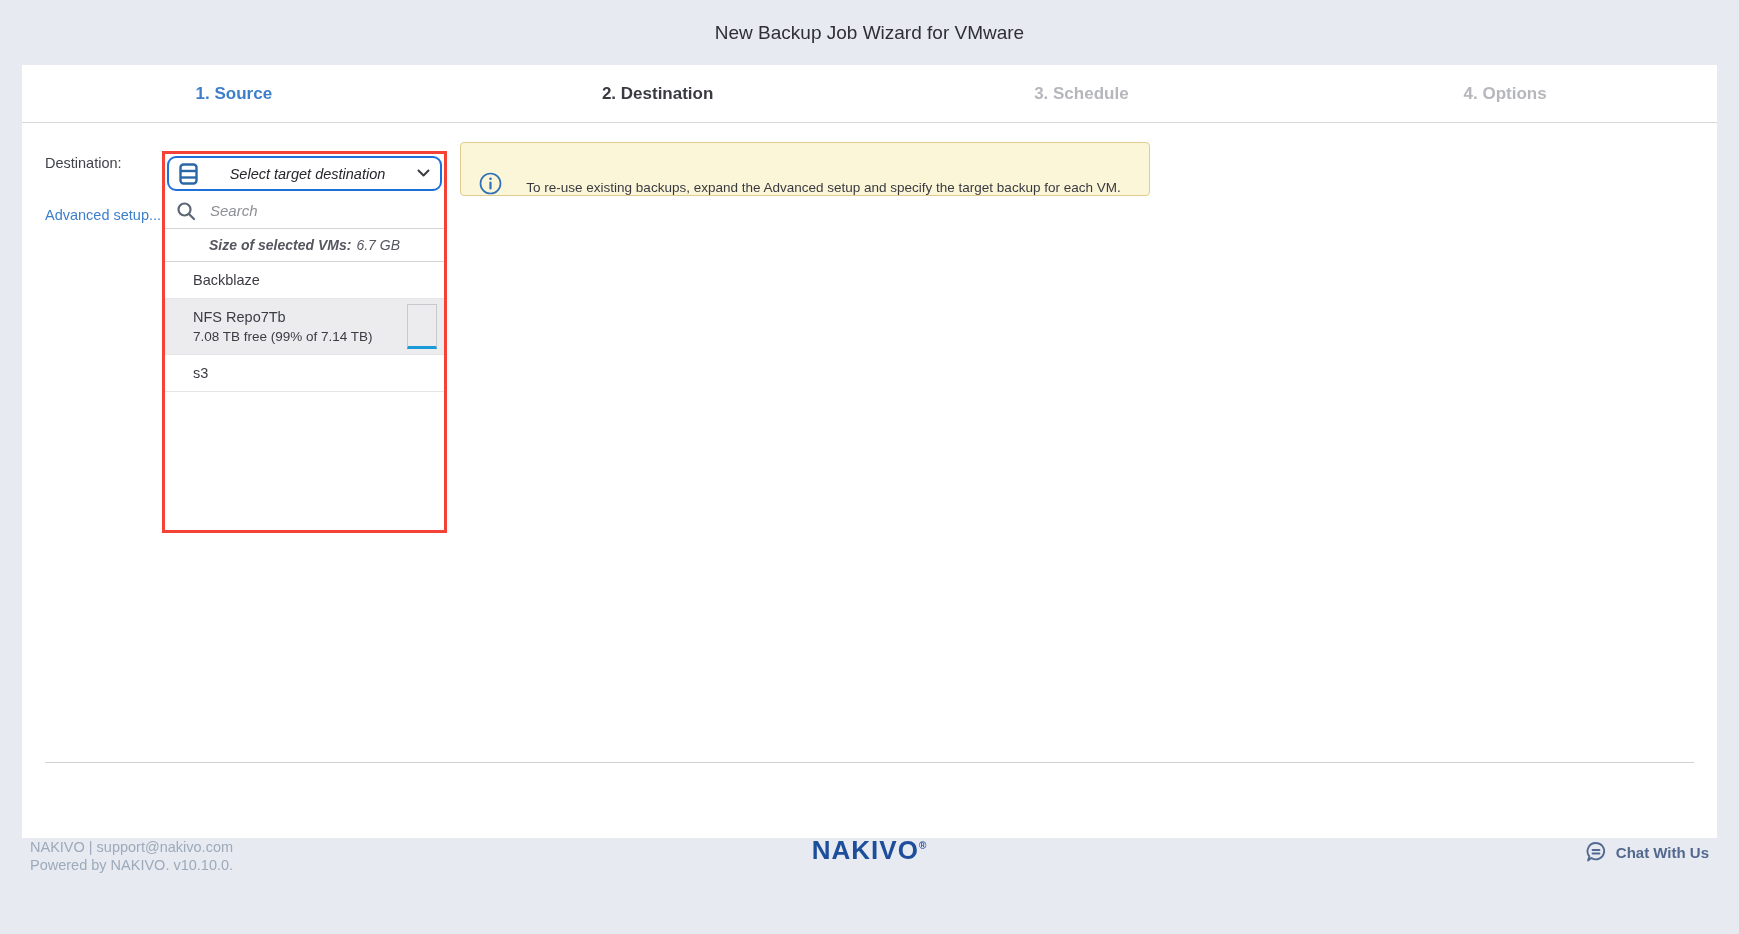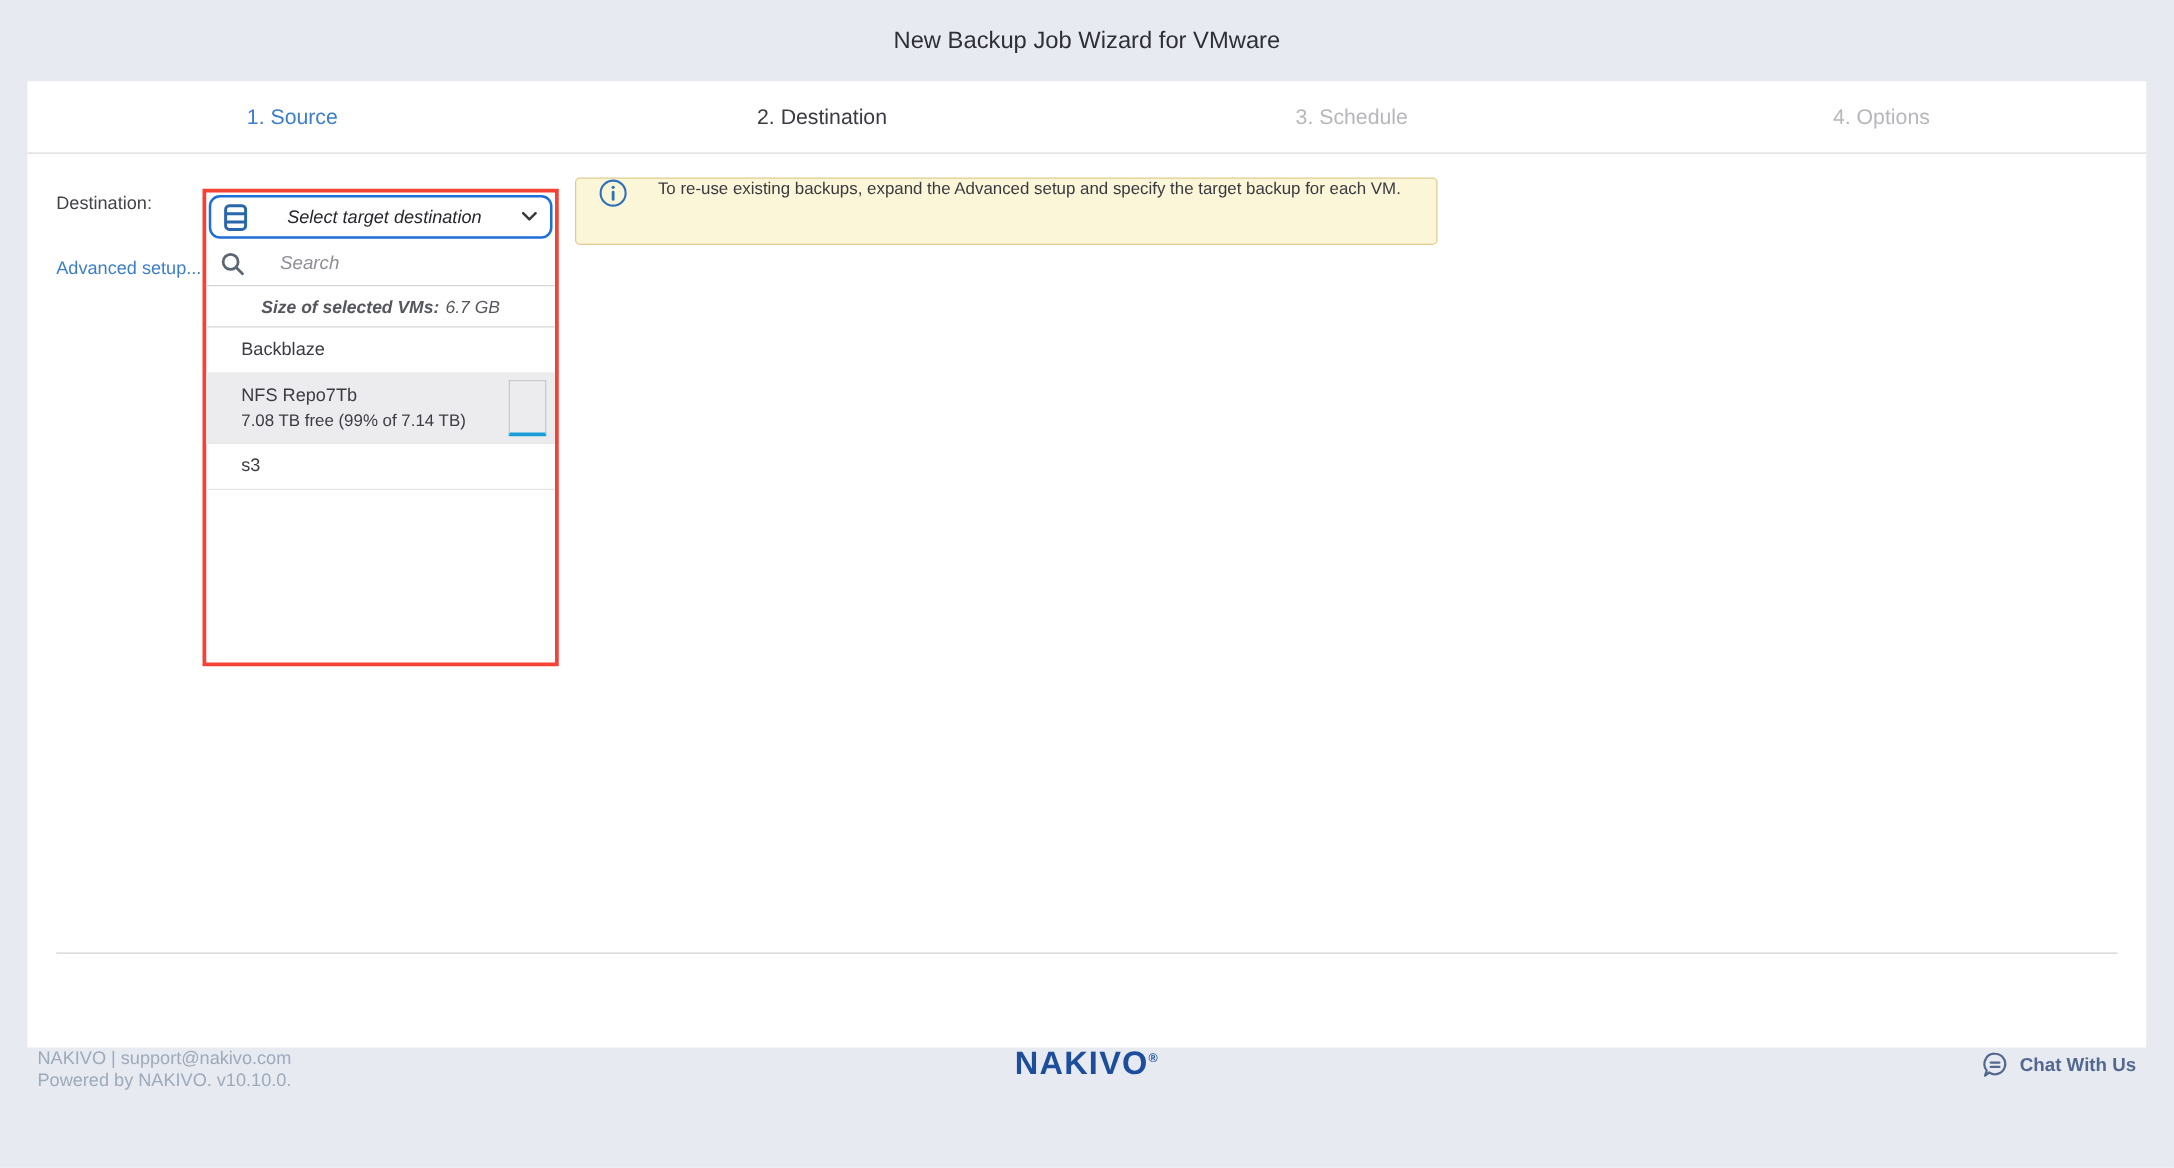--- a/index.html
+++ b/index.html
@@ -12,21 +12,21 @@
   
   .titlebar {
     height:65px; display:flex; align-items:center; justify-content:center;
     font-size:19px; color:#2f3037;
   }
   
   .card {
     position:absolute; left:22px; right:22px; top:65px; bottom:96px;
     background:#ffffff;
   }
-  .steps { height:58px; display:flex; border-bottom:1px solid #d8d9dd; }
+  .steps { height:58px; display:flex; border-bottom:1px solid #d8d9dd;font-weight:bold; }
   .step { flex:1; display:flex; align-items:center; justify-content:center; font-size:17px; }
   .step-link   { color:#3d7ecb; cursor:pointer; }
   .step-active { color:#3a3b42; }
   .step-future { color:#b6b7bc; }
   .content { position:absolute; top:58px; left:0; right:0; bottom:0; }
 
   .label-destination { position:absolute; left:23px; top:32px; font-size:14.5px; color:#42434a; }
   .link-advanced { position:absolute; left:23px; top:84px; font-size:14.5px; color:#3d7ecb; cursor:pointer; }
 
   
@@ -35,21 +35,21 @@
     background:#ffffff; border:3px solid #f44336;
   }
   .select {
     margin:2px; height:35px; border:2px solid #1f6fd8; border-radius:9px;
     display:flex; align-items:center; padding:0 10px; background:#fff; cursor:pointer;
   }
   .select-text {
     flex:1; text-align:center; font-style:italic; font-size:14.5px; color:#26272d;
   }
   .search-row {
-    height:36px; display:flex; align-items:center; gap:28px; padding:0 11px;
+    height:36px; display:flex; align-items:center; gap:14px; padding:0 11px;
     border-bottom:1px solid #d4d5d8;
   }
   .search-input {
     flex:1; border:none; outline:none; font-family:"Liberation Sans", sans-serif;
     font-size:15px; font-style:italic; color:#3b3c43; background:transparent;
   }
   .search-input::placeholder { color:#8f9097; font-style:italic; }
   .size-row {
     height:33px; display:flex; align-items:center; justify-content:center; gap:5px;
     border-bottom:1px solid #d4d5d8; font-size:14px; color:#55565e;
@@ -63,21 +63,21 @@
   .item-highlight { background:#ececef; }
   .item-detail { font-size:13.5px; margin-top:4px; }
   .mini-box {
     position:absolute; right:7px; top:5px; width:30px; height:45px;
     border:1px solid #c8c9cd; border-bottom:3px solid #1b9cd8;
   }
   
   .banner {
     position:absolute; left:438px; top:19px; width:690px; height:54px;
     background:#fcf6d9; border:1px solid #e0cc8e; border-radius:4px;
-    display:flex; align-items:flex-start; padding:0 18px; gap:14px;
+    display:flex; align-items:flex-end; padding:0 18px; gap:14px;
   }
   .banner-text { flex:1; text-align:center; font-size:13.5px; color:#393a40; }
 
   
   .divider { position:absolute; left:23px; right:23px; bottom:75px; border-top:1px solid #d0d1d5; }
   .actions { position:absolute; right:23px; bottom:19px; display:flex; align-items:center; gap:42px; }
   .cancel { font-size:15px; font-weight:bold; color:#33415c; cursor:pointer; }
   .next-btn {
     width:121px; height:36px; border:none; border-radius:6px; cursor:pointer;
     background:#1973e8; color:#ffffff; font-weight:bold; font-size:15px;

